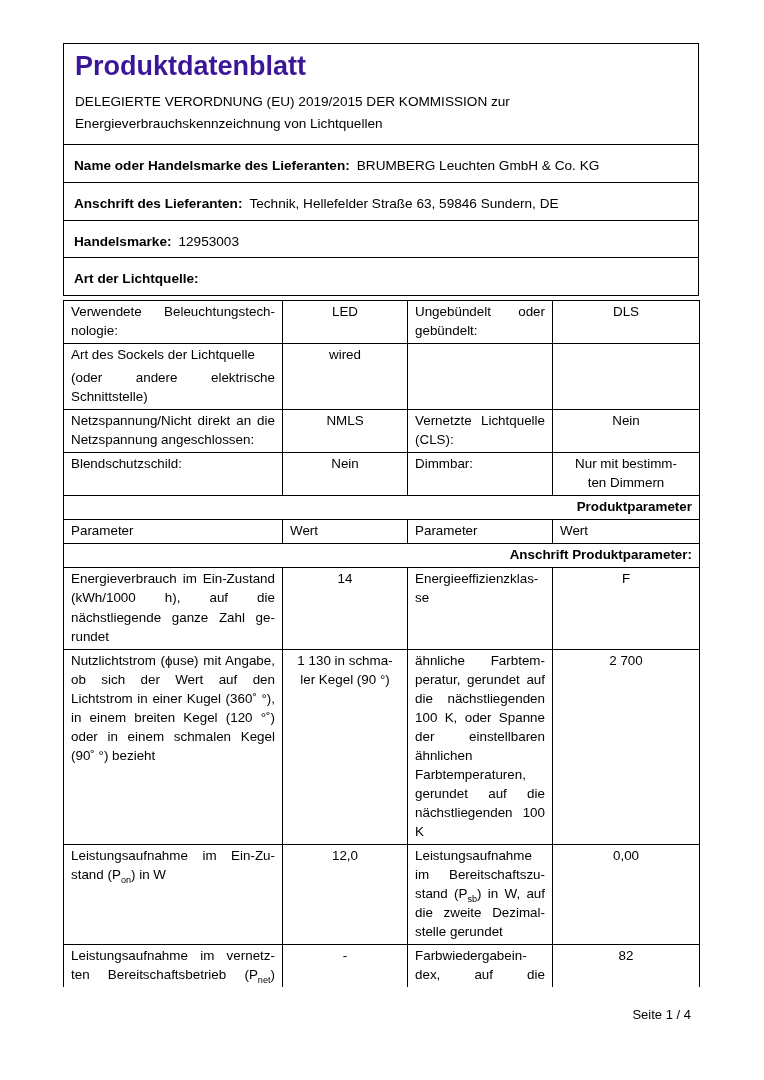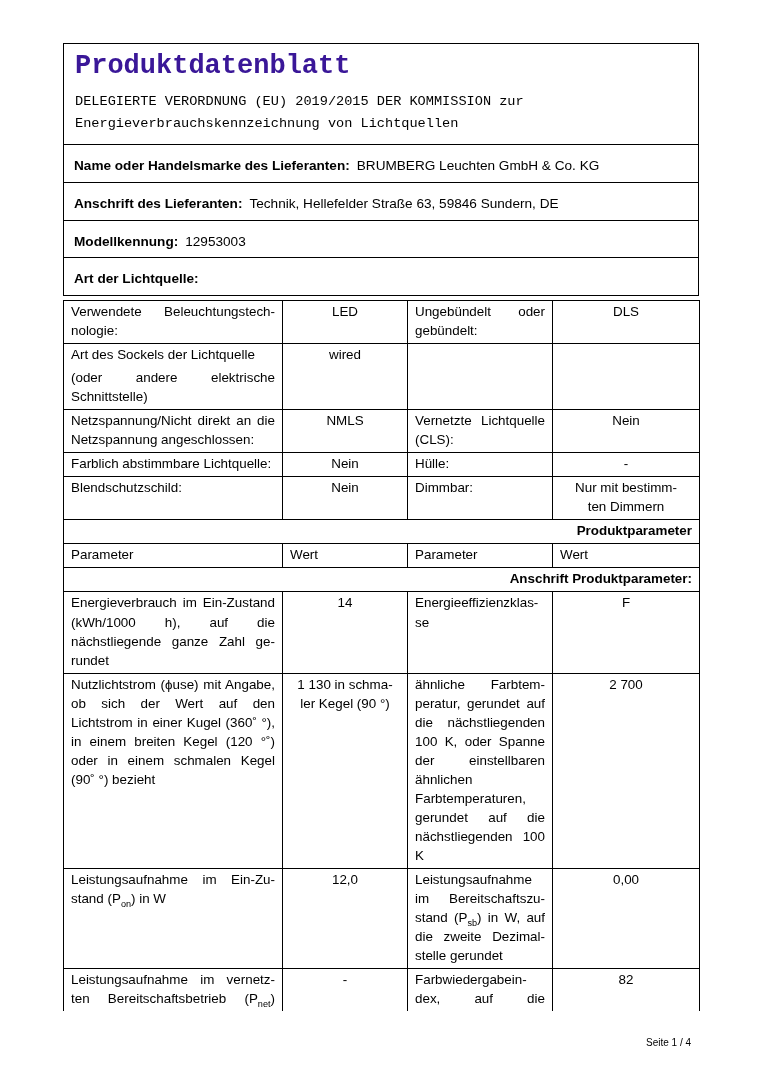--- a/index.html
+++ b/index.html
@@ -17,21 +17,21 @@
     position: absolute;
     left: 63px;
     top: 43px;
     width: 636px;
   }
   .box {
     border: 1px solid #000000;
     margin-top: -1px;
   }
   .box:first-child { margin-top: 0; }
-  .title-box { padding: 6px 1px 10px 11px; font-family: Liberation Mono, monospace; }
+  .title-box { padding: 6px 1px 10px 11px; }
   .doc-title {
     font-size: 27px;
     font-weight: bold;
     color: #3a1798;
     line-height: 1.25;
   }
   .doc-subtitle {
     margin-top: 7px;
     font-size: 13.6px;
     line-height: 1.6;
@@ -71,23 +71,23 @@
   .para2 { margin-top: 4px; text-align: justify; }
   tr.cut td { border-bottom: none; }
   td.force-just {
     white-space: pre-line;
     text-align: justify;
     text-align-last: justify;
   }
   sub { font-size: 0.68em; line-height: 0; }
   .footer {
     position: absolute;
-    top: 1037px;
+    top: 1007px;
     right: 73px;
-    font-size: 10px;
+    font-size: 13px;
     color: #000000;
   }
 </style>
 </head>
 <body>
 
 <div class="page">
   <div class="content">
 
     <div class="box title-box">
@@ -96,21 +96,21 @@
 Energieverbrauchskennzeichnung von Lichtquellen</div>
     </div>
 
     <div class="box info-row">
       <span class="info-label">Name oder Handelsmarke des Lieferanten:</span><span class="info-value">BRUMBERG Leuchten GmbH &amp; Co. KG</span>
     </div>
     <div class="box info-row">
       <span class="info-label">Anschrift des Lieferanten:</span><span class="info-value">Technik, Hellefelder Straße 63, 59846 Sundern, DE</span>
     </div>
     <div class="box info-row">
-      <span class="info-label">Modellkennung:</span><span class="info-value">12953003</span>
+      <span class="info-label">Handelsmarke:</span><span class="info-value">12953003</span>
     </div>
     <div class="box info-row">
       <span class="info-label">Art der Lichtquelle:</span>
     </div>
 
     <table class="main">
       <colgroup>
         <col style="width:219px">
           <col style="width:125px">
           <col style="width:145px">
@@ -130,26 +130,20 @@
           </td>
           <td class="value">wired</td>
           <td class="param"></td>
           <td class="value"></td>
         </tr>
         <tr>
           <td class="param">Netzspannung/Nicht direkt an die Netzspannung angeschlos­sen:</td>
           <td class="value">NMLS</td>
           <td class="param">Vernetzte Lichtquel­le (CLS):</td>
           <td class="value">Nein</td>
-        </tr>
-        <tr>
-          <td class="param">Farblich abstimmbare Licht­quelle:</td>
-          <td class="value">Nein</td>
-          <td class="param">Hülle:</td>
-          <td class="value">-</td>
         </tr>
         <tr>
           <td class="param">Blendschutzschild:</td>
           <td class="value">Nein</td>
           <td class="param">Dimmbar:</td>
           <td class="value">Nur mit bestimm-
 ten Dimmern</td>
         </tr>
 
         <tr>

